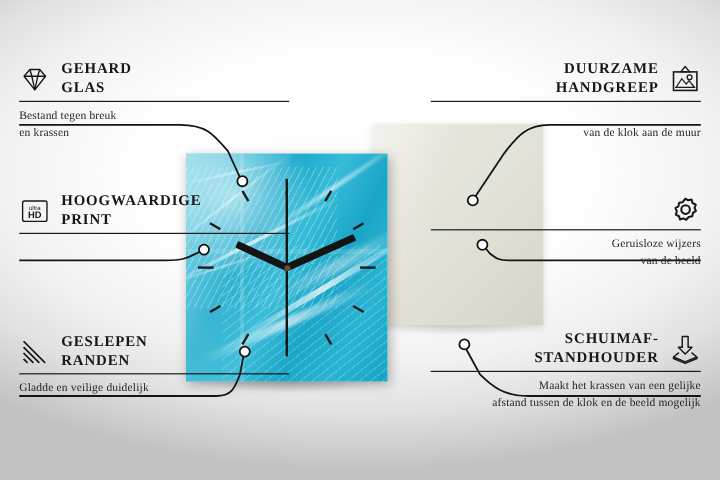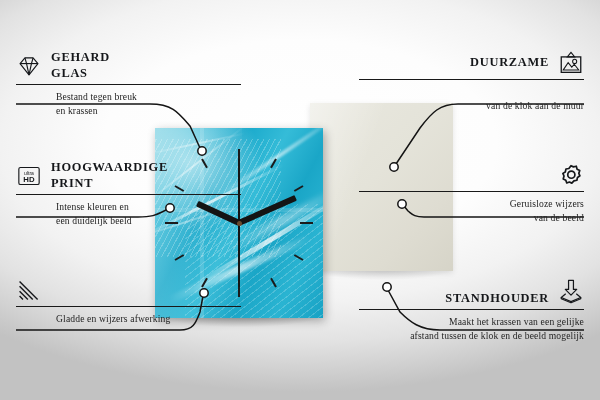--- a/index.html
+++ b/index.html
@@ -79,21 +79,21 @@
   .callout.left{ text-align:left; }
   .callout.right{ text-align:right; }
   .co-head{ display:flex; align-items:center; gap:9px; }
   .callout.right .co-head{ flex-direction:row-reverse; }
   .co-title{
     font-size:12.4px; font-weight:700; letter-spacing:.06em;
     color:#15171a; line-height:1.25; text-transform:uppercase;
   }
   .co-rule{ height:1.4px; background:#191919; margin:3px 0 5px; }
   .co-sub{
-    font-size:9.6px; color:#242424; line-height:1.45; letter-spacing:.015em;margin-left:40px;
+    font-size:9.6px; color:#242424; line-height:1.45; letter-spacing:.015em;
   }
   .co-icon{ width:26px; height:26px; flex:0 0 26px; }
   .co-icon svg{ width:26px; height:26px; display:block; }
 
   #c1{ left:16px; top:50px; }
   #c2{ left:16px; top:160px; }
   #c3{ left:16px; top:277px; }
   #c4{ left:359px; top:50px; }
   #c5{ left:359px; top:162px; }
   #c6{ left:359px; top:275px; }
@@ -191,54 +191,54 @@
           <rect x="3.5" y="5.5" width="25" height="21" rx="2" fill="none" stroke="#15171a" stroke-width="1.4"></rect>
           <text x="16" y="14.6" text-anchor="middle" font-family="Liberation Sans, sans-serif" font-size="6.2" fill="#15171a">ultra</text>
           <text x="16" y="23.4" text-anchor="middle" font-family="Liberation Sans, sans-serif" font-weight="bold" font-size="9.6" fill="#15171a">HD</text>
         </svg>
       </span>
       <span class="co-title">
         <span>HOOGWAARDIGE</span><br><span>PRINT</span>
       </span>
     </div>
     <div class="co-rule"></div>
-    <div class="co-sub">
-      <span>Intense kleuren en</span><br><span>een duidelijk beeld</span>
-    </div>
   </div>
 
   <div class="callout left" id="c3">
     <div class="co-head">
       <span class="co-icon">
         <svg viewBox="0 0 32 32" stroke="#15171a" stroke-width="1.7" fill="none" stroke-linecap="square">
           <path d="M5 6 L26 27"></path>
             <path d="M5 12 L20 27"></path>
             <path d="M5 18 L14 27"></path>
             <path d="M5 24 L8 27"></path>
         </svg>
       </span>
-    </div>
-    <div class="co-rule"></div>
-    <div class="co-sub">
-      <span>Gladde en wijzers afwerking</span>
+      <span class="co-title">
+        <span>GESLEPEN</span><br><span>RANDEN</span>
+      </span>
+    </div>
+    <div class="co-rule"></div>
+    <div class="co-sub">
+      <span>Gladde en veilige duidelijk</span>
     </div>
   </div>
 
   <div class="callout right" id="c4">
     <div class="co-head">
       <span class="co-icon">
         <svg viewBox="0 0 32 32" fill="none" stroke="#15171a" stroke-width="1.4">
           <path d="M16 3 L11.5 8.5 H20.5 Z"></path>
           <rect x="4" y="8.5" width="24" height="19" stroke-width="1.6"></rect>
           <path d="M6.5 24.5 L12.5 15.5 L17 21 L20 17.5 L25.5 24.5 Z" stroke-width="1.3"></path>
           <circle cx="20.5" cy="14" r="2.5" stroke-width="1.3"></circle>
         </svg>
       </span>
       <span class="co-title">
-        <span>DUURZAME</span><br>
+        <span>DUURZAME</span><br><span>HANDGREEP</span>
       </span>
     </div>
     <div class="co-rule"></div>
     <div class="co-sub">
       <br><span>van de klok aan de muur</span>
     </div>
   </div>
 
   <div class="callout right" id="c5">
     <div class="co-head">
@@ -258,21 +258,21 @@
   <div class="callout right" id="c6">
     <div class="co-head">
       <span class="co-icon">
         <svg viewBox="0 0 32 32" fill="none" stroke="#15171a" stroke-width="1.5" stroke-linejoin="round">
           <path d="M13 3 H19 V14 H23 L16 21 L9 14 H13 Z"></path>
           <path d="M9.5 19.5 L4 24 L16 29 L28 24 L22.5 19.5"></path>
           <path d="M4 24 L4 25.5 L16 30.5 L28 25.5 L28 24"></path>
         </svg>
       </span>
       <span class="co-title">
-        <br><span>STANDHOUDER</span>
+        <span>SCHUIMAF-</span><br><span>STANDHOUDER</span>
       </span>
     </div>
     <div class="co-rule"></div>
     <div class="co-sub">
       <span>Maakt het krassen van een gelijke</span><br><span>afstand tussen de klok en de beeld mogelijk</span>
     </div>
   </div>
 
 </div>
 

